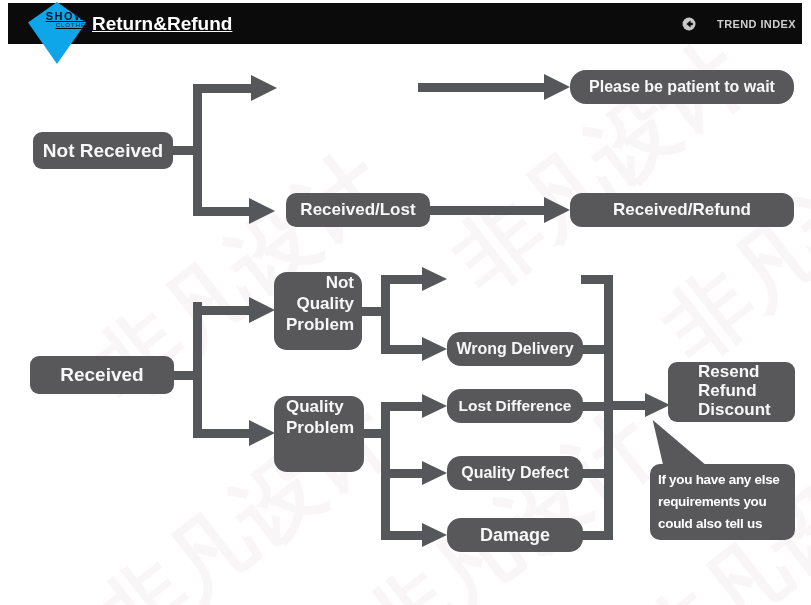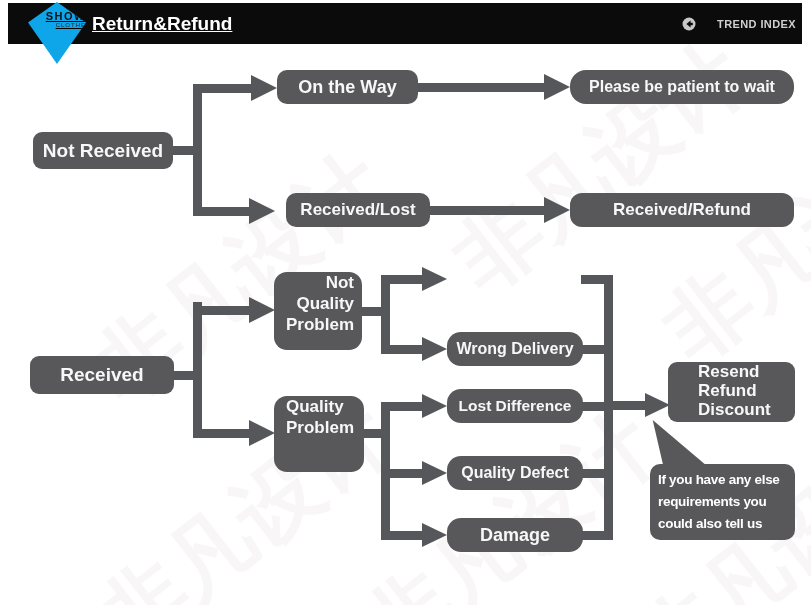--- a/index.html
+++ b/index.html
@@ -117,21 +117,20 @@
   <div class="ln" style="left:581px;top:275px;width:27px;height:9px;"></div>
   <div class="ln" style="left:581px;top:345px;width:27px;height:9px;"></div>
   <div class="ln" style="left:581px;top:402px;width:27px;height:9px;"></div>
   <div class="ln" style="left:581px;top:469px;width:27px;height:9px;"></div>
   <div class="ln" style="left:581px;top:531px;width:27px;height:9px;"></div>
   <div class="ln" style="left:604px;top:275px;width:9px;height:265px;"></div>
   <div class="ln" style="left:611px;top:401px;width:34px;height:9px;"></div>
   <div class="ah sm" style="left:645px;top:393px;"></div>
 
   <div class="node n-not-received">Not Received</div>
-  <div class="node n-on-the-way">On the Way</div>
   <div class="node n-please-wait">Please be patient to wait</div>
   <div class="node n-received-lost">Received/Lost</div>
   <div class="node n-received-refund">Received/Refund</div>
   <div class="node n-received">Received</div>
   <div class="node left n-not-quality">Not
 Quality
 Problem</div>
   <div class="node left n-quality">Quality
 Problem</div>
   <div class="node n-wrong-delivery">Wrong Delivery</div>

